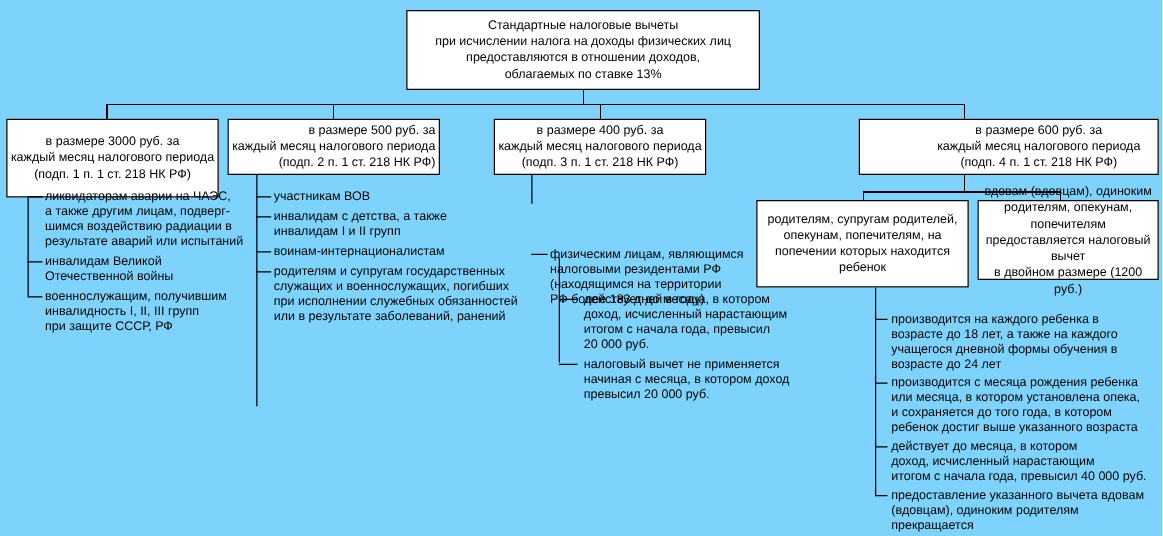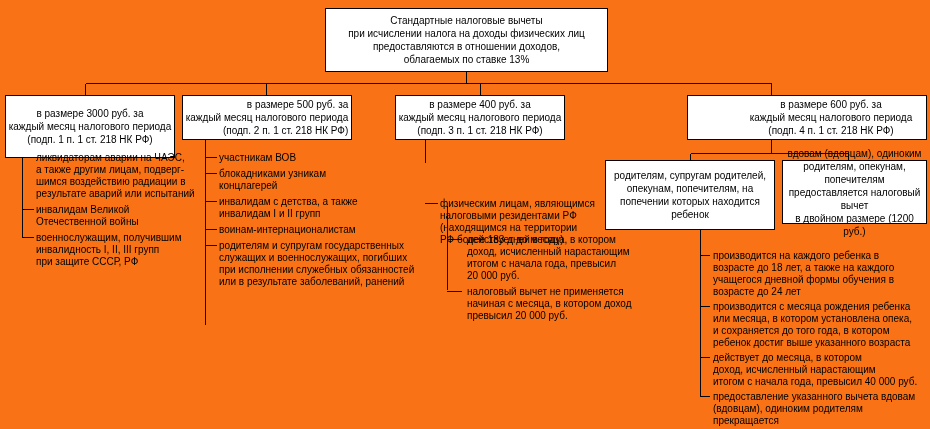--- a/index.html
+++ b/index.html
@@ -1,16 +1,16 @@
 <!DOCTYPE html>
 <html><head>
 <meta charset="utf-8">
 <style>
   html,body{margin:0;padding:0;background:#fff;}
-  #stage{position:relative;width:930px;height:429px;background:#f97316;overflow:hidden;
+  #stage{position:relative;width:930px;height:429px;background:#7dd3fc;overflow:hidden;
          font-family:"Liberation Sans","DejaVu Sans",sans-serif;color:#000;font-size:10px;}
   .box{position:absolute;border:1px solid #000;background:#fff;box-sizing:border-box;
        display:flex;align-items:center;justify-content:center;text-align:center;
        white-space:pre-line;line-height:13px;}
   .vline{position:absolute;width:1px;background:#000;}
   .list{position:absolute;}
   .item{position:relative;white-space:pre-line;line-height:12px;margin-bottom:4px;}
   .item::before{content:"";position:absolute;top:5px;border-top:1px solid #000;}
   .l1 .item::before{left:-14px;width:12px;}
   .l2 .item::before{left:-14px;width:12px;}
@@ -74,22 +74,20 @@
 результате аварий или испытаний</div>
     <div class="item">инвалидам Великой
 Отечественной войны</div>
     <div class="item">военнослужащим, получившим
 инвалидность I, II, III групп
 при защите СССР, РФ</div>
   </div>
 
   <div class="list l2" style="left:219px;top:152px;width:200px;">
     <div class="item">участникам ВОВ</div>
-    <div class="item">блокадниками узникам
-концлагерей</div>
     <div class="item">инвалидам с детства, а также
 инвалидам I и II групп</div>
     <div class="item">воинам-интернационалистам</div>
     <div class="item">родителям и супругам государственных
 служащих и военнослужащих, погибших
 при исполнении служебных обязанностей
 или в результате заболеваний, ранений</div>
   </div>
 
   <div class="list l3" style="left:440px;top:158px;width:175px;margin-top:40px;">

